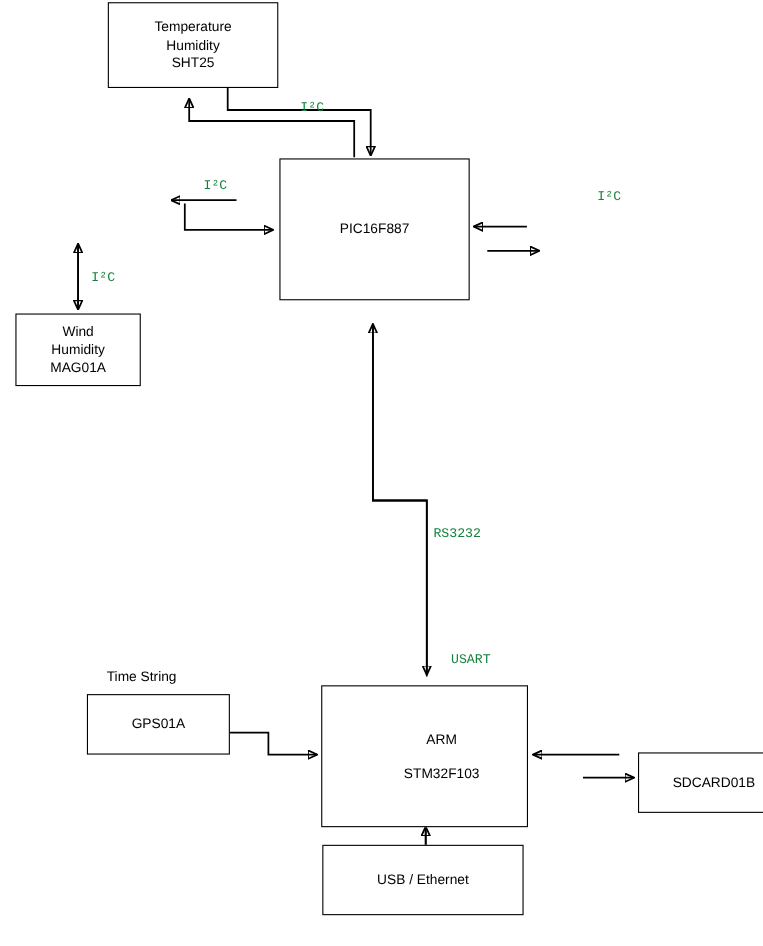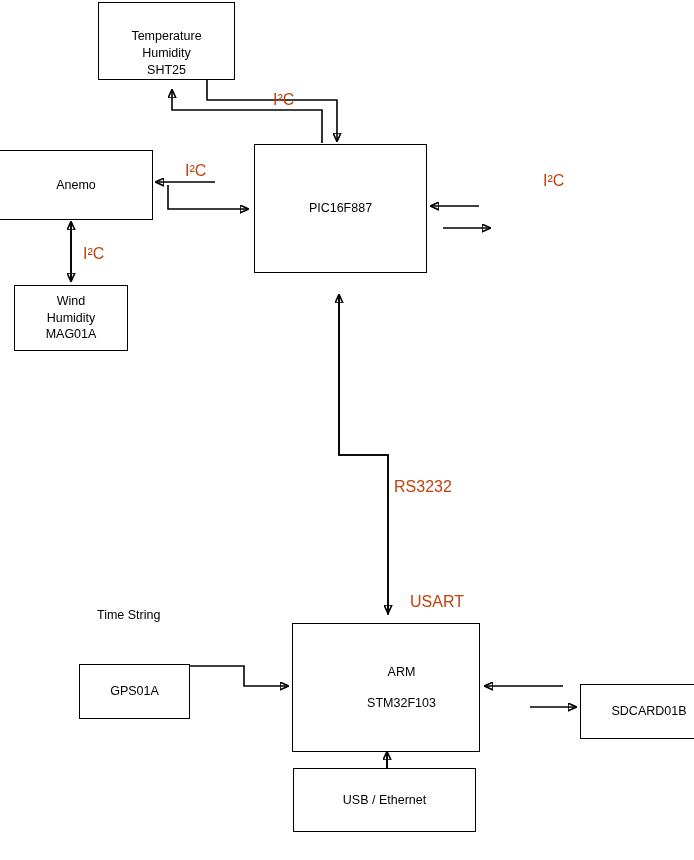--- a/index.html
+++ b/index.html
@@ -31,25 +31,26 @@
     color: #000000;
     line-height: 1.35;
     z-index: 3;
   }
   .node .line {
     display: block;
     white-space: pre;
   }
   .edge-label {
     position: absolute;
-    font-size: 16px;
-    color: #c2410c;
+    font-size: 12px;
+    color: #15803d;
     white-space: nowrap;
     z-index: 4;
     background: transparent;
+    font-family: Liberation Mono, monospace;
   }
   .free-label {
     position: absolute;
     font-size: 12.5px;
     color: #000000;
     white-space: nowrap;
     z-index: 4;
   }
   svg.wires {
     position: absolute;
@@ -97,42 +98,39 @@
 
     <path d="M 190,666 L 244,666 L 244,686 L 288,686" marker-end="url(#ah)"></path>
 
     <path d="M 563,686 L 485,686" marker-end="url(#ah)"></path>
     <path d="M 530,707 L 576,707" marker-end="url(#ah)"></path>
 
     <path d="M 387,752 L 387,805" marker-end="url(#ah)"></path>
     <path d="M 387,805 L 387,752" marker-end="url(#ah)"></path>
   </svg>
 
-  <div class="node" style="left:98px; top:2px; width:137px; height:78px;justify-content:flex-end;">
+  <div class="node" style="left:98px; top:2px; width:155px; height:78px;">
     <span class="line">Temperature</span>
     <span class="line">Humidity</span>
     <span class="line">SHT25</span>
   </div>
 
-  <div class="node" style="left:-1px; top:150px; width:154px; height:70px;">
-    <span class="line">Anemo</span>
-  </div>
 
   <div class="node" style="left:14px; top:285px; width:114px; height:66px;align-items:center;">
     <span class="line">Wind</span>
     <span class="line">Humidity</span>
     <span class="line">MAG01A</span>
   </div>
 
   <div class="node" style="left:254px; top:144px; width:173px; height:129px;">
     <span class="line">PIC16F887</span>
   </div>
 
 
-  <div class="node" style="left:79px; top:664px; width:111px; height:55px;">
+  <div class="node" style="left:79px; top:631px; width:130px; height:55px;">
     <span class="line">GPS01A</span>
   </div>
 
   <div class="node" style="left:292px; top:623px; width:188px; height:129px;padding-left:31px;">
     <span class="line">ARM</span>
     <span class="line" style="height:14px;"></span>
     <span class="line">STM32F103</span>
   </div>
 
   <div class="node" style="left:580px; top:684px; width:126px; height:55px;padding-left:12px;">

